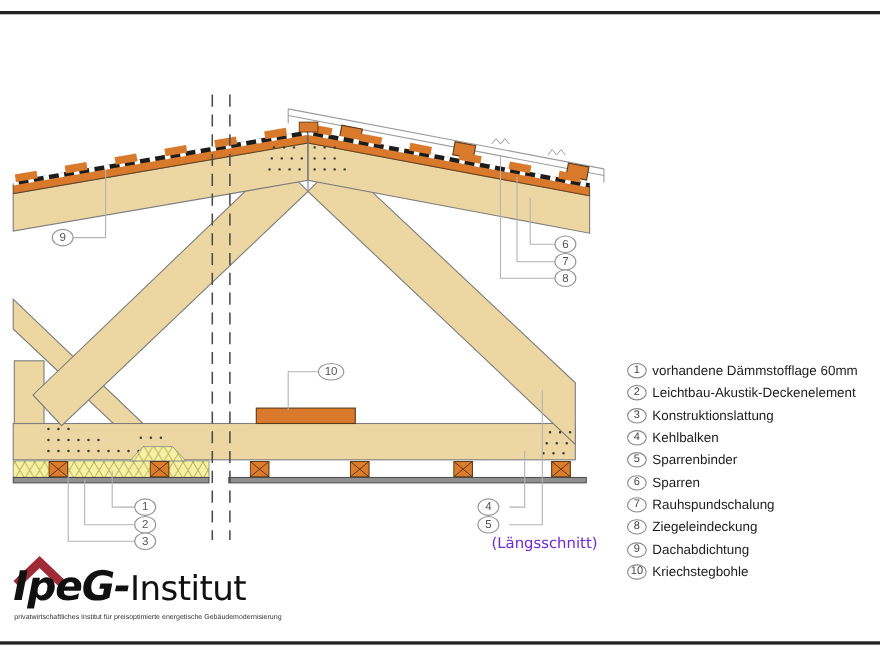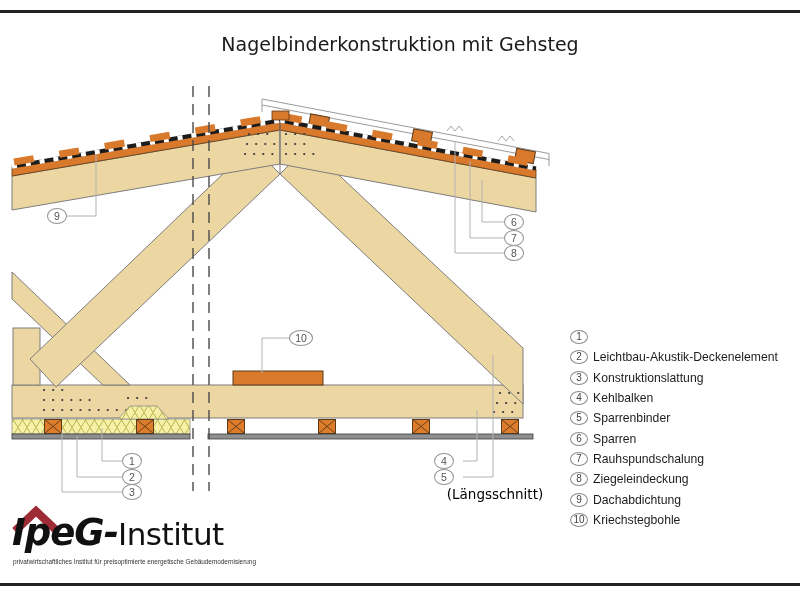--- a/index.html
+++ b/index.html
@@ -20,39 +20,38 @@
   
   #legend{position:absolute;left:570px;top:327px;width:228px;}
   .lrow{height:20.3px;display:flex;align-items:center;}
   .lbub{box-sizing:border-box;display:inline-block;min-width:18px;height:14px;padding:0 2px;
         background:#fff;border:1px solid #8a8a8a;border-radius:50%;color:#444;
         font-size:10px;line-height:12px;text-align:center;flex:0 0 auto;
         font-family:"Liberation Sans",sans-serif;}
   .llabel{margin-left:5px;font-size:12.2px;color:#1d1d1d;white-space:nowrap;
           font-family:"Liberation Sans",sans-serif;}
   #section-label{position:absolute;left:430px;top:486px;width:130px;text-align:center;
-                 font-size:13.5px;color:#000000;}
+                 font-size:13.5px;color:#6d28d9;}
   
   #logo{position:absolute;left:10px;top:505px;width:420px;}
   #logo-text{position:absolute;left:2px;top:6px;white-space:nowrap;color:#101010;}
   #logo-text .p1{font-size:37px;font-weight:600;letter-spacing:-1px;font-style:italic;}
   #logo-text .p2{font-size:31px;font-weight:400;letter-spacing:-0.5px;margin-top:44px;}
   #logo-tagline{position:absolute;left:3px;top:53px;font-size:6.4px;color:#333;
                 white-space:nowrap;font-family:"Liberation Sans",sans-serif;}
 </style>
 </head>
 <body>
 
 <div id="page">
 
   <div id="top-rule" class="rule"></div>
   <div id="bottom-rule" class="rule"></div>
 
   <div id="title">
-    <div>Nagelbinderkonstruktion mit Gehsteg</div>
   </div>
 
   <svg id="drawing-svg" width="800" height="600" viewBox="0 0 800 600">
     <defs>
       <pattern id="ins" width="9" height="15" patternUnits="userSpaceOnUse">
         <rect width="9" height="15" fill="#f6f1a6"></rect>
         <path d="M0,7.5 L4.5,0 L9,7.5 L4.5,15 Z" fill="none" stroke="#a9a23a" stroke-width="0.8"></path>
       </pattern>
       <symbol id="xb">
         <rect x="0.5" y="0.5" width="17" height="14" fill="#dd7c2b" stroke="#5a3a17" stroke-width="1"></rect>
@@ -163,20 +162,21 @@
   <div class="bub s1" style="left:122px;top:469px;">2</div>
   <div class="bub s1" style="left:122px;top:484px;">3</div>
   <div class="bub s1" style="left:434px;top:453px;">4</div>
   <div class="bub s1" style="left:434px;top:469px;">5</div>
 
   <div id="section-label">(Längsschnitt)</div>
 
   <div id="legend">
       <div class="lrow">
         <span class="lbub">1</span>
+        <span class="llabel">vorhandene Dämmstofflage 60mm</span>
       </div>
       <div class="lrow">
         <span class="lbub">2</span>
         <span class="llabel">Leichtbau-Akustik-Deckenelement</span>
       </div>
       <div class="lrow">
         <span class="lbub">3</span>
         <span class="llabel">Konstruktionslattung</span>
       </div>
       <div class="lrow">

